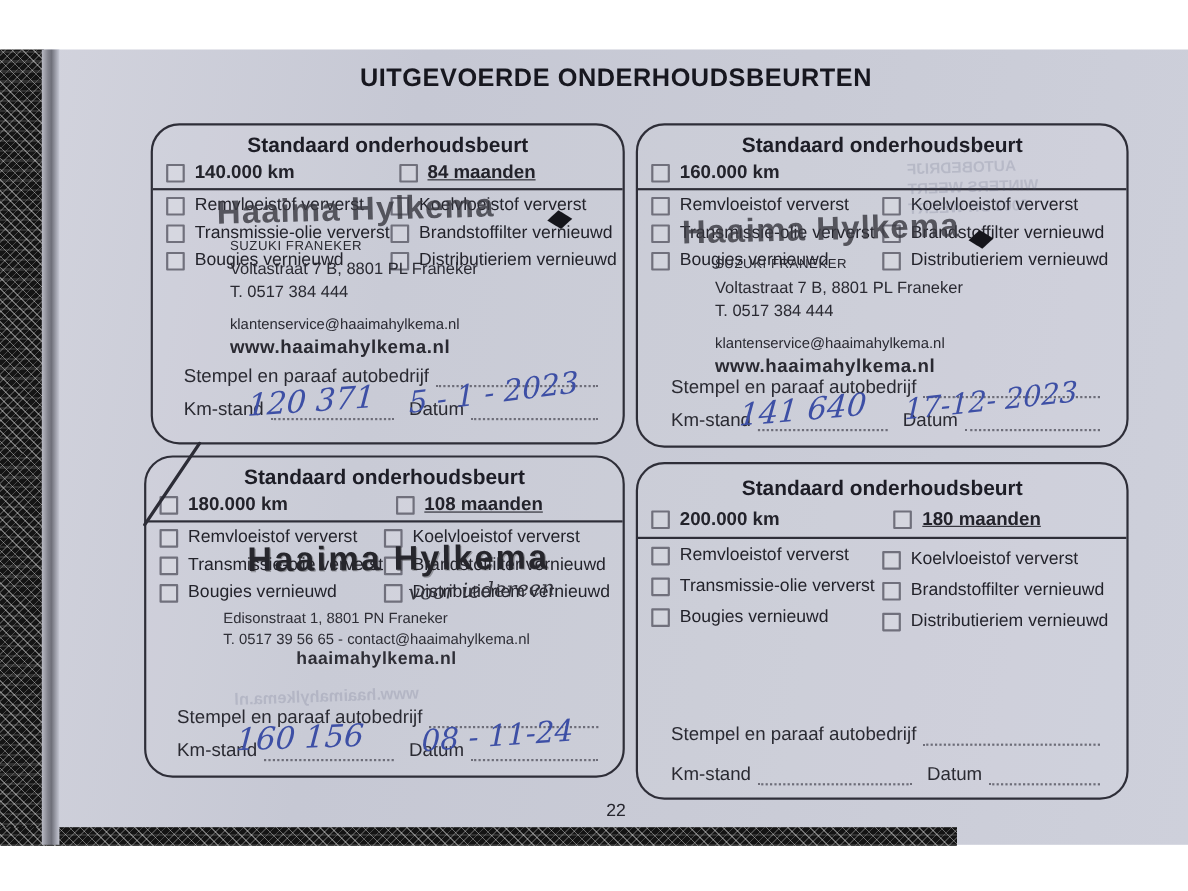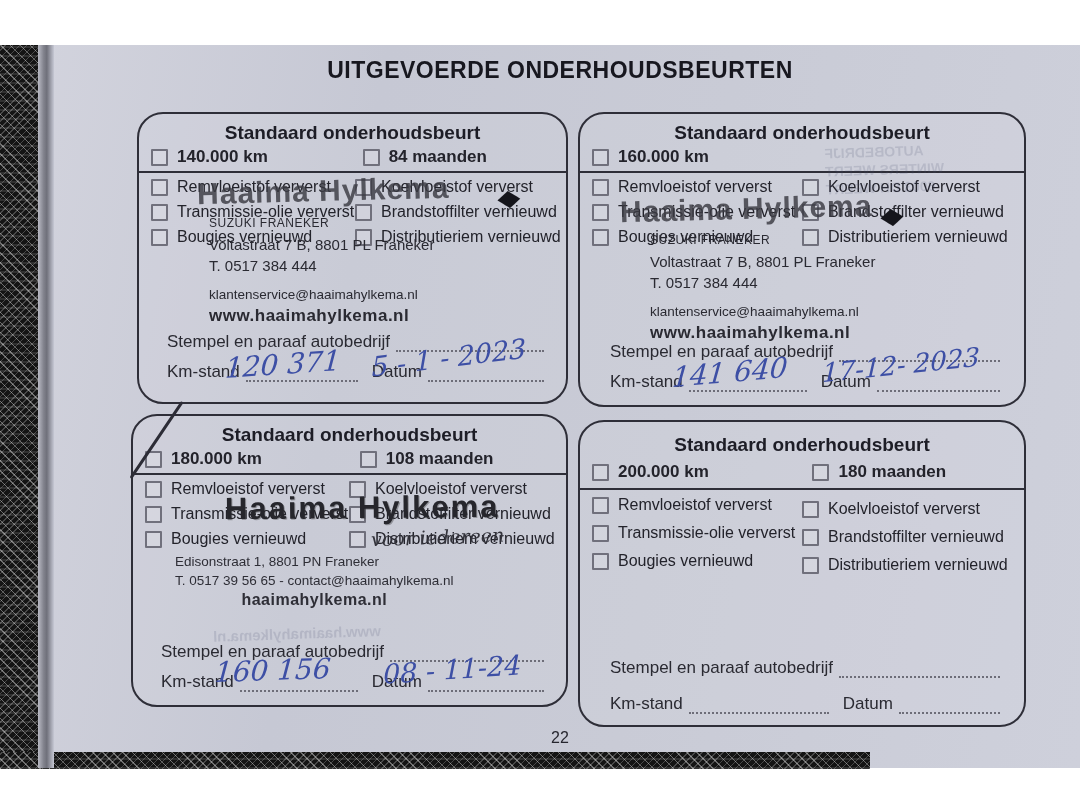--- a/index.html
+++ b/index.html
@@ -16,38 +16,38 @@
   .fabric-bottom{position:absolute;left:0;top:752px;width:870px;height:17px;}
   .page-edge{position:absolute;left:38px;top:45px;width:16px;height:723px;
       background:linear-gradient(90deg,#b9bac4 0%,#82838d 35%,#6f707a 55%,#c6c8d4 100%);}
   .doc-title{position:absolute;left:60px;top:57px;width:1000px;text-align:center;
       font-size:23px;font-weight:bold;letter-spacing:.5px;color:#17171f;}
   .card{position:absolute;border:2.5px solid #2e2e38;border-radius:26px;background:rgba(255,255,255,.06);padding-left:12px;}
   .card-title{position:absolute;left:0;top:8px;width:100%;text-align:center;
       font-size:19px;font-weight:bold;color:#1d1d26;}
   .kmrow{position:absolute;left:12px;right:8px;top:33px;display:flex;font-size:17px;font-weight:bold;}
   .kmcol{width:52%;display:flex;align-items:center;}
-  .kmcol.right{width:48%;}
+  .kmcol.right{width:48%;text-decoration:underline;}
   .chk{display:inline-block;width:13px;height:13px;border:2px solid #70707c;border-radius:1px;
       margin-right:9px;flex:0 0 auto;background:rgba(255,255,255,.15);}
   .rule{position:absolute;left:0;right:0;border-top:2.5px solid #2e2e38;}
   .itemcol{position:absolute;font-size:16px;}
   .item{display:flex;align-items:center;margin-bottom:7px;white-space:nowrap;}
   .stamp-brand{position:absolute;font-size:30px;color:#3b3b43;opacity:.82;letter-spacing:1px;
       white-space:nowrap;font-weight:bold;transform:rotate(-1.5deg);}
   .diamond-logo{position:absolute;font-size:30px;color:#15151b;transform:scaleY(.75) rotate(-6deg);}
   .addr{position:absolute;line-height:21px;font-size:15px;color:#2a2a32;}
   .addr .dealer{font-weight:normal;font-size:12px;letter-spacing:.5px;}
   .addr .mail{font-size:13.5px;margin-top:8px;}
   .addr .web{font-weight:bold;font-size:17px;letter-spacing:.5px;}
   .stamp-brand-dark{position:absolute;font-size:31px;color:#26262c;font-weight:bold;
       letter-spacing:2px;white-space:nowrap;transform:rotate(-.5deg);text-shadow:1px 1px 0 rgba(40,40,40,.35);}
   .tagline{position:absolute;font-size:19px;color:#33333b;font-style:italic;
       font-family:"DejaVu Serif",serif;transform:rotate(-2deg);}
-  .addr-sm{position:absolute;line-height:19px;font-size:13.5px;color:#2e2e36;}
+  .addr-sm{position:absolute;line-height:19px;font-size:13.5px;color:#2e2e36;margin-left:28px;}
   .addr-sm .web2{font-weight:bold;font-size:16px;letter-spacing:.5px;text-align:center;}
   .bottomline{position:absolute;display:flex;align-items:flex-end;font-size:17px;color:#2a2a32;}
   .dotted{border-bottom:2px dotted #6d6d78;flex:1 1 auto;height:14px;}
   .dotted.fixed{flex:0 0 auto;}
   .blabel{white-space:nowrap;margin-right:6px;}
   .blabel.second{margin-left:14px;}
   .hand{position:absolute;font-family:"DejaVu Serif",serif;font-style:italic;
       color:#3d4fa5;white-space:nowrap;}
   .ghost{position:absolute;transform:scaleX(-1) rotate(2deg);color:#4a5070;opacity:.17;
       font-weight:bold;line-height:18px;font-size:14px;text-align:right;}

